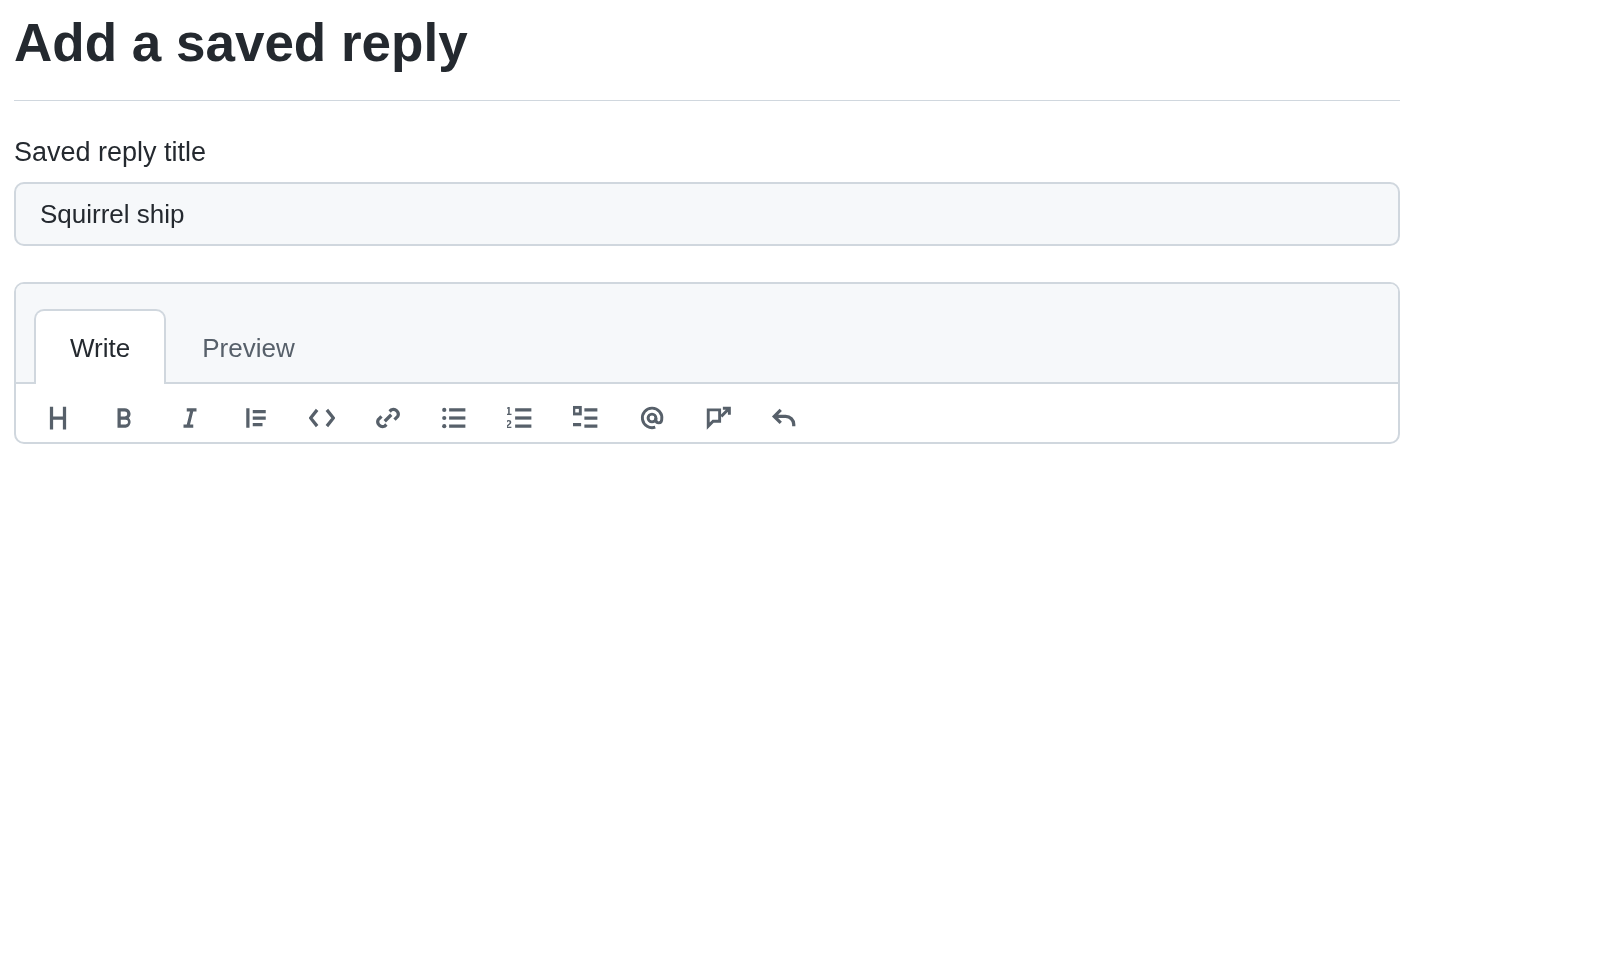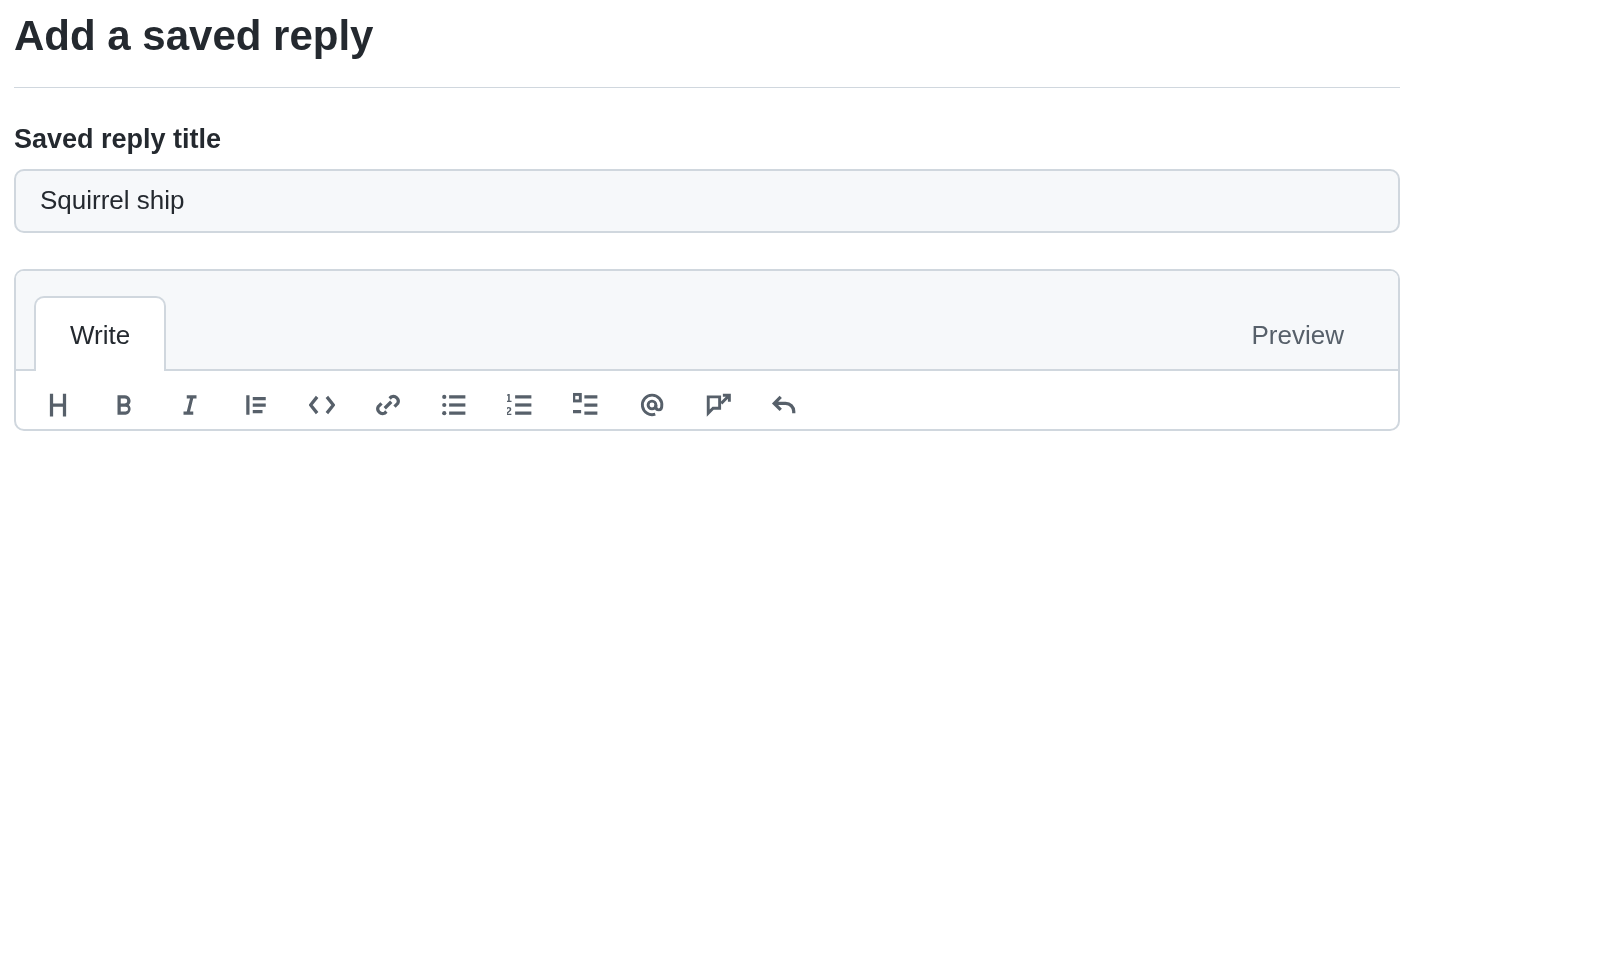--- a/index.html
+++ b/index.html
@@ -12,27 +12,27 @@
     --icon:#57606a;
   }
   html,body{margin:0;padding:0;background:#fff;}
   body{
     font-family:-apple-system,BlinkMacSystemFont,"Segoe UI",Helvetica,Arial,sans-serif;
     color:var(--fg);
     -webkit-font-smoothing:antialiased;
   }
   .wrap{width:1386px;margin:0;padding:0 14px;}
   h1.page-title{
-    font-size:42px;
+    font-size:53px;
     font-weight:600;
     margin:10px 0 24px 0;
     line-height:1.25;
   }
   .sep{height:1px;background:var(--border);margin:0 0 36px 0;}
-  .field-label{font-size:27px;font-weight:700;margin:0 0 14px 0;display:block;}
+  .field-label{font-size:27px;font-weight:400;margin:0 0 14px 0;display:block;}
   .title-input{
     width:100%;
     height:64px;
     box-sizing:border-box;
     font-size:26px;
     padding:10px 24px;
     border:2px solid var(--border);
     border-radius:10px;
     background:var(--panel);
     color:var(--fg);
@@ -47,21 +47,20 @@
     overflow:hidden;
   }
   .tabs-row{
     background:var(--panel);
     display:flex;
     align-items:flex-end;
     padding:31px 18px 0 18px;
     border-bottom:2px solid var(--border);
     box-sizing:border-box;
     height:100px;
-    justify-content:space-between;
   }
   .tab{
     font-size:26px;
     padding:22px 34px 20px 34px;
     color:var(--muted);
     cursor:pointer;
     border:2px solid transparent;
     border-bottom:none;
     border-top-left-radius:10px;
     border-top-right-radius:10px;

